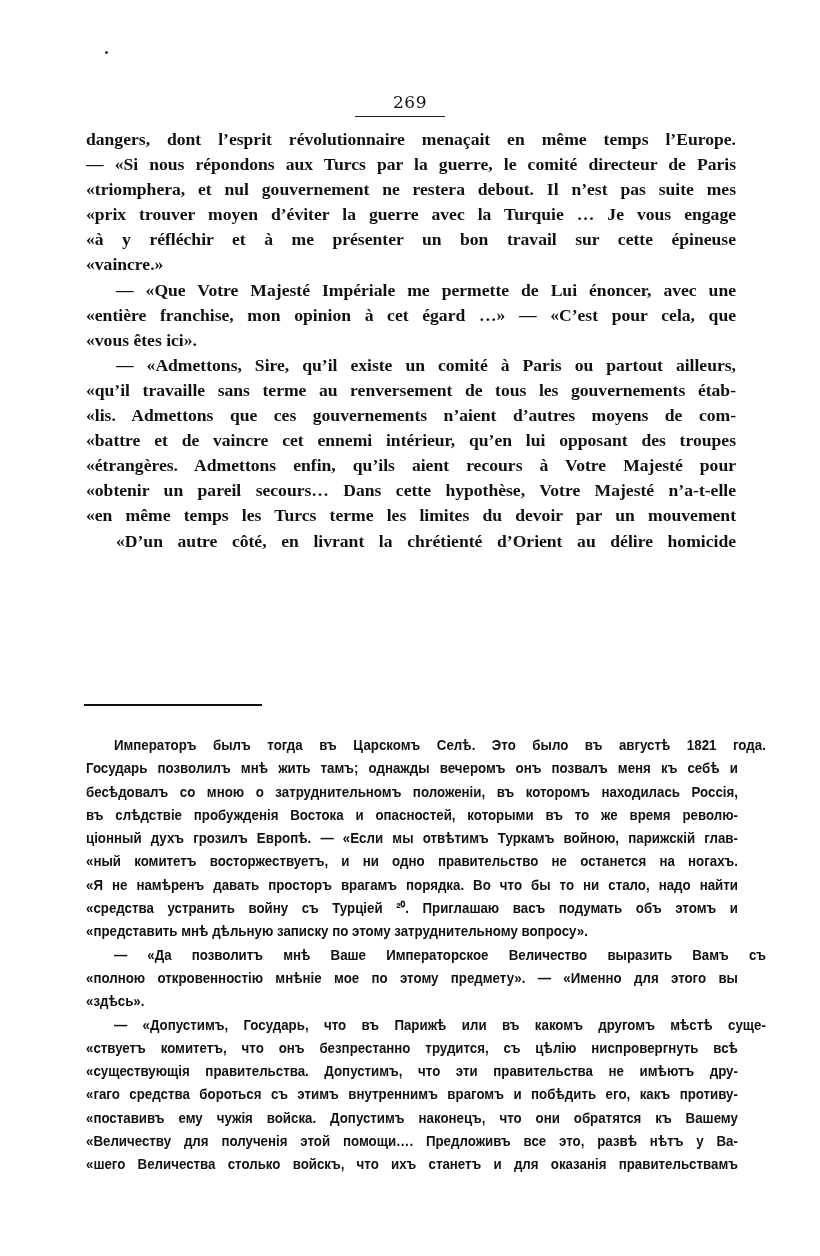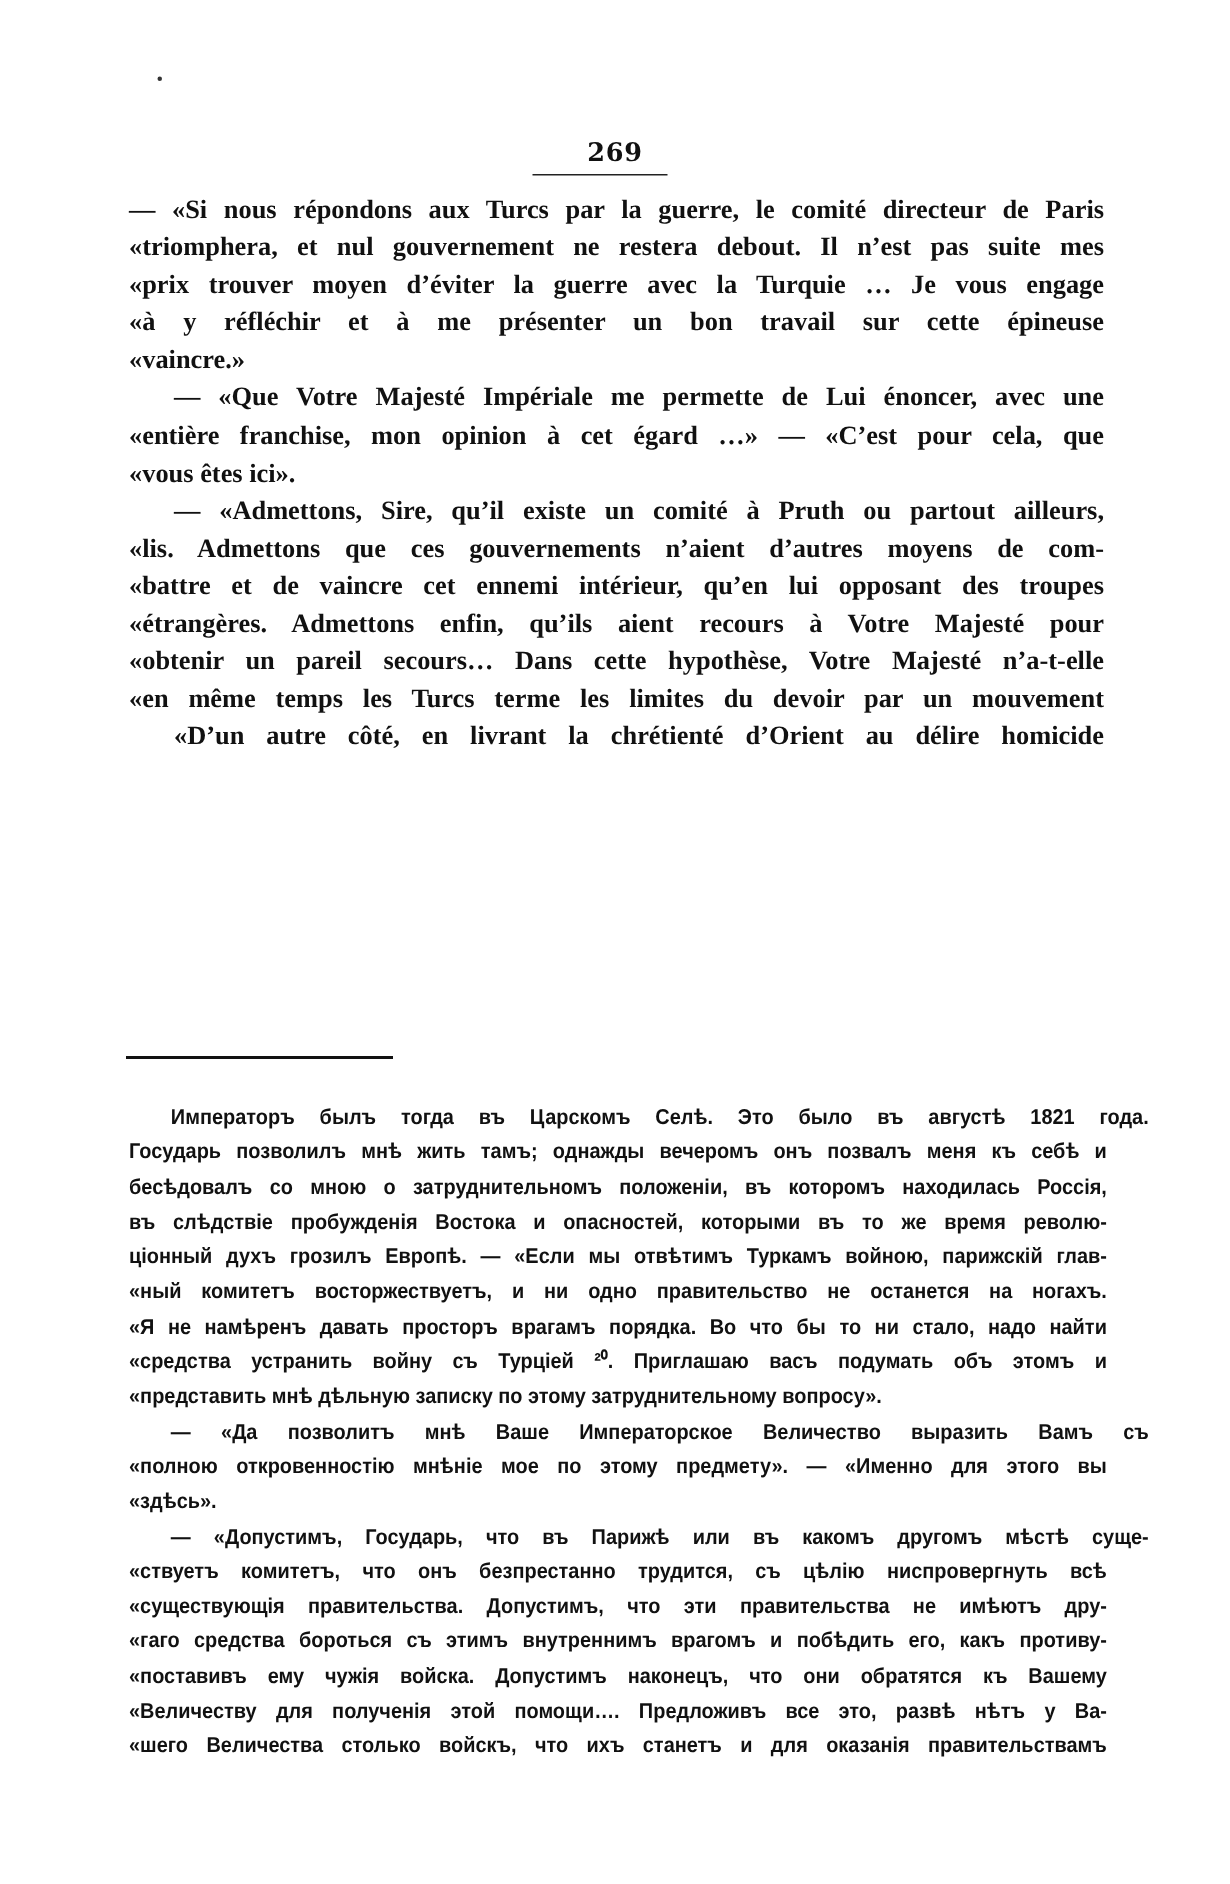--- a/index.html
+++ b/index.html
@@ -1,20 +1,20 @@
 <!DOCTYPE html>
 <html><head>
 <meta charset="utf-8">
 <style>
   html, body { margin: 0; padding: 0; background: #ffffff; }
   body { width: 820px; height: 1256px; position: relative; overflow: hidden; color: #111; }
   .page { position: absolute; left: 0; top: 0; width: 820px; height: 1256px; background: #fff; }
   .speck { position: absolute; left: 105px; top: 51px; width: 3px; height: 3px; background: #333; border-radius: 50%; }
   .page-number { position: absolute; left: 0; width: 820px; top: 92px; text-align: center;
-    font-family: "DejaVu Serif", serif; font-weight: bold; font-size: 17px; letter-spacing: 0.5px; }
+    font-family: "DejaVu Serif", serif; font-weight: normal; font-size: 17px; letter-spacing: 0.5px; }
   .num-rule { position: absolute; left: 355px; top: 116px; width: 90px; height: 0; border-top: 1.5px solid #222; }
   .main { position: absolute; left: 86px; top: 127px; width: 650px;
     font-family: "Liberation Serif", serif; font-weight: bold; font-size: 17.6px; line-height: 25.1px; }
   .ln { display: block; text-align: justify; text-align-last: justify; white-space: nowrap; height: 25.1px; }
   .ln.last { text-align-last: left; }
   .ln.indent { padding-left: 30px; }
   .fn-rule { position: absolute; left: 84px; top: 704px; width: 178px; height: 0; border-top: 2px solid #111; }
   .foot { position: absolute; left: 86px; top: 734px; width: 652px;
     font-family: "Liberation Sans", sans-serif; font-weight: bold; font-size: 14.3px; line-height: 23.3px;
     transform: scaleX(0.93); transform-origin: left top; }
@@ -22,29 +22,31 @@
 </style>
 </head>
 <body>
 
 <div class="page">
   <div class="speck"></div>
   <div class="page-number">269</div>
   <div class="num-rule"></div>
 
   <div class="main" id="main-text">
+      <span class="ln">dangers, dont l’esprit révolutionnaire menaçait en même temps l’Europe.</span>
       <span class="ln">— «Si nous répondons aux Turcs par la guerre, le comité directeur de Paris</span>
       <span class="ln">«triomphera, et nul gouvernement ne restera debout. Il n’est pas suite mes</span>
       <span class="ln">«prix trouver moyen d’éviter la guerre avec la Turquie … Je vous engage</span>
       <span class="ln">«à y réfléchir et à me présenter un bon travail sur cette épineuse</span>
       <span class="ln last">«vaincre.»</span>
       <span class="ln indent">— «Que Votre Majesté Impériale me permette de Lui énoncer, avec une</span>
       <span class="ln">«entière franchise, mon opinion à cet égard …» — «C’est pour cela, que</span>
       <span class="ln last">«vous êtes ici».</span>
-      <span class="ln indent">— «Admettons, Sire, qu’il existe un comité à Pruth ou partout ailleurs,</span>
+      <span class="ln indent">— «Admettons, Sire, qu’il existe un comité à Paris ou partout ailleurs,</span>
+      <span class="ln">«qu’il travaille sans terme au renversement de tous les gouvernements étab-</span>
       <span class="ln">«lis. Admettons que ces gouvernements n’aient d’autres moyens de com-</span>
       <span class="ln">«battre et de vaincre cet ennemi intérieur, qu’en lui opposant des troupes</span>
       <span class="ln">«étrangères. Admettons enfin, qu’ils aient recours à Votre Majesté pour</span>
       <span class="ln">«obtenir un pareil secours… Dans cette hypothèse, Votre Majesté n’a-t-elle</span>
       <span class="ln">«en même temps les Turcs terme les limites du devoir par un mouvement</span>
       <span class="ln indent">«D’un autre côté, en livrant la chrétienté d’Orient au délire homicide</span>
     </div>
 
   <div class="fn-rule"></div>
 

